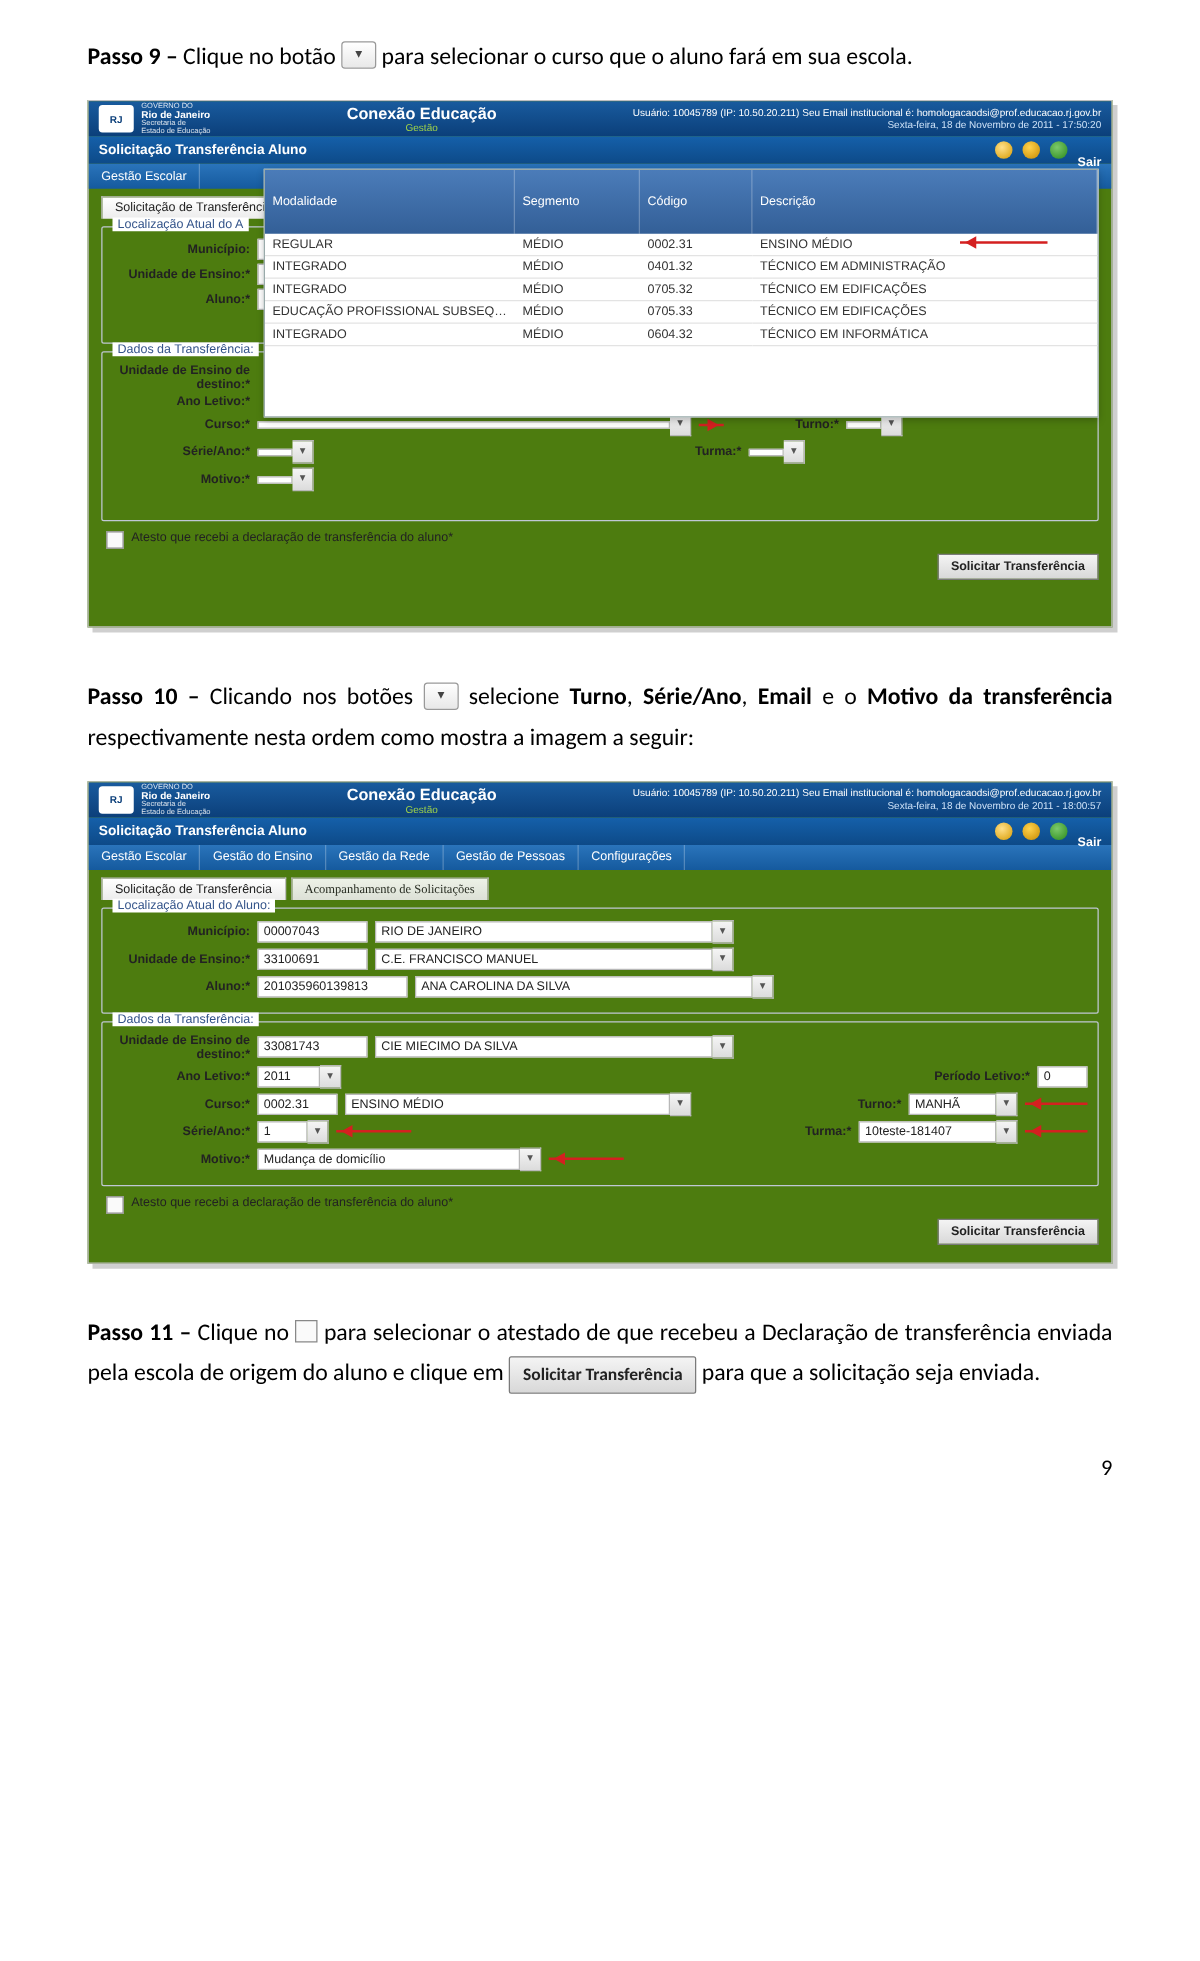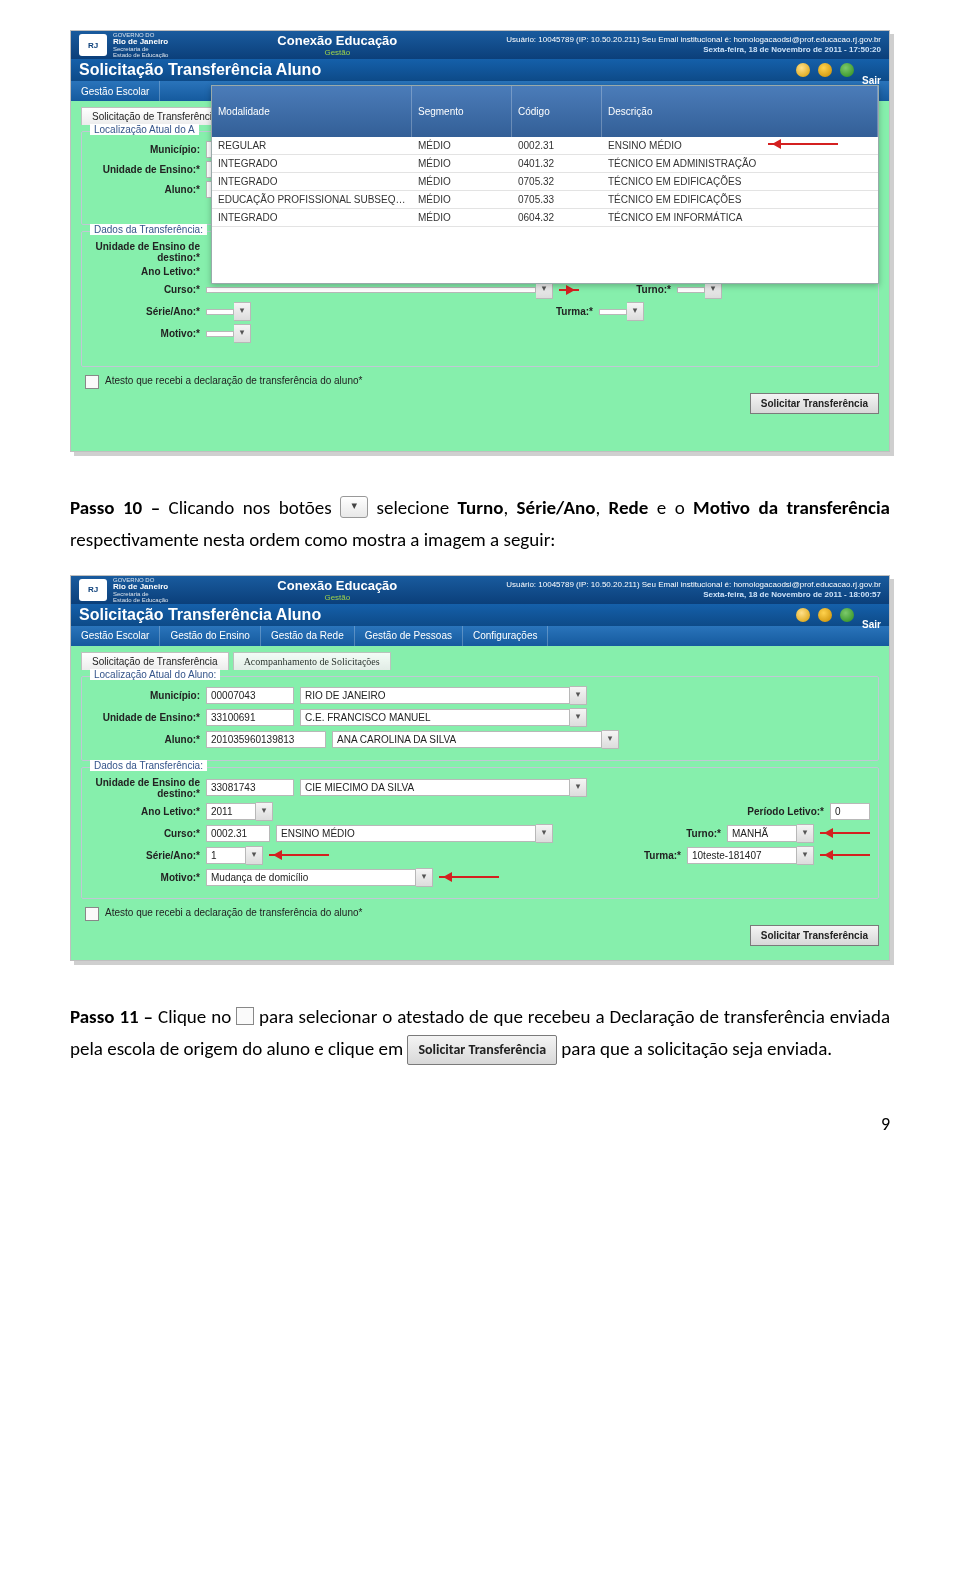--- a/index.html
+++ b/index.html
@@ -3,33 +3,33 @@
 <meta charset="utf-8">
 <style>
   html,body{margin:0;padding:0;background:#fff;font-family:Calibri,Arial,sans-serif;color:#000;}
   .page{width:960px;margin:0 auto;padding:30px 70px 40px 70px;box-sizing:border-box;}
   p.instr{font-size:19px;line-height:1.7;margin:0 0 18px 0;text-align:justify;}
   .bold{font-weight:bold;}
   .dd-btn{display:inline-block;width:26px;height:20px;border:1px solid #999;background:linear-gradient(#fff,#e8e8e8);border-radius:3px;text-align:center;vertical-align:middle;font-size:11px;line-height:18px;color:#444;position:relative;top:-2px;}
   .chk{display:inline-block;width:16px;height:16px;border:1px solid #888;background:#fafafa;vertical-align:middle;position:relative;top:-2px;}
   .solicitar-btn{display:inline-block;padding:2px 10px;border:1px solid #7a7a7a;background:linear-gradient(#f4f4f4,#d8d8d8);font-size:14px;font-weight:bold;color:#222;border-radius:2px;vertical-align:middle;}
   
-  .shot{border:1px solid #bfbfbf;box-shadow:4px 4px 0 #cfcfcf;margin:0 0 40px 0;font-family:Tahoma,Arial,sans-serif;font-size:10px;color:#222;background:#86efac;}
+  .shot{border:1px solid #bfbfbf;box-shadow:4px 4px 0 #cfcfcf;margin:0 0 40px 0;font-family:Tahoma,Arial,sans-serif;font-size:10px;color:#222;background:#4d7c0f;}
   .topbar{height:28px;background:linear-gradient(#195b9e,#0b3f7a);color:#fff;display:flex;align-items:center;padding:0 8px;}
   .rj-logo{width:28px;height:22px;background:#fff;border-radius:3px;margin-right:6px;display:flex;align-items:center;justify-content:center;font-size:8px;color:#0b3f7a;font-weight:bold;}
   .brand-block{display:flex;flex-direction:column;line-height:1;}
   .brand-block .s{font-size:6px;opacity:.85;}
   .brand-block .b{font-size:8px;font-weight:bold;}
   .conexao-wrap{flex:1;text-align:center;}
   .conexao{font-weight:bold;font-size:13px;text-align:center;}
   .gestao-sub{font-size:8px;color:#9fd24a;}
   .user-block{text-align:right;font-size:8px;line-height:1.2;}
-  .user-block .date{color:#cde2f8;font-weight:bold;}
+  .user-block .date{color:#cde2f8;}
   .subbar{height:22px;background:linear-gradient(#1560aa,#0d4a88);color:#fff;display:flex;align-items:center;padding:0 8px;justify-content:space-between;}
-  .subbar .title{font-weight:bold;font-size:16px;}
+  .subbar .title{font-weight:bold;font-size:11px;}
   .subbar .right{display:flex;align-items:center;gap:8px;}
   .ico{width:14px;height:14px;border-radius:50%;display:inline-block;}
   .ico.home{background:radial-gradient(circle at 40% 35%,#ffe08a,#d79b00);}
   .ico.star{background:radial-gradient(circle at 40% 35%,#ffd24d,#c78a00);}
   .ico.exit{background:radial-gradient(circle at 40% 35%,#7cc96b,#2a8a1b);}
   .sair{font-weight:bold;margin-top:20px;}
   .menubar{height:20px;background:linear-gradient(#2a74bb,#155a9e);display:flex;align-items:stretch;}
   .menutab{color:#fff;font-size:10px;padding:0 10px;display:flex;align-items:center;border-right:1px solid rgba(255,255,255,.25);cursor:pointer;}
   .contentpad{padding:6px 10px 14px 10px;}
   .tabsrow{display:flex;gap:4px;margin-bottom:6px;}
@@ -63,20 +63,25 @@
   .rel{position:relative;}
   .overlay-host{position:relative;}
   .shot1-body{height:330px;}
   .pagenum{text-align:right;font-size:18px;padding-top:30px;}
 </style>
 </head>
 <body>
 
 <div class="page">
 
+  <p class="instr">
+    <span class="bold">Passo 9 – </span><span>Clique no botão </span>
+    <span class="dd-btn">▾</span>
+    <span> para selecionar o curso que o aluno fará em sua escola.</span>
+  </p>
 
   <div class="shot overlay-host">
     <div class="topbar">
       <div class="rj-logo">RJ</div>
       <div class="brand-block">
         <span class="s">GOVERNO DO</span>
         <span class="b">Rio de Janeiro</span>
         <span class="s">Secretaria de</span>
         <span class="s">Estado de Educação</span>
       </div>
@@ -211,21 +216,21 @@
             <div>TÉCNICO EM INFORMÁTICA</div>
           </div>
         <div style="height:56px;"></div>
       </div>
     </div>
   </div>
 
   <p class="instr">
     <span class="bold">Passo 10 – </span><span>Clicando nos botões </span>
     <span class="dd-btn">▾</span>
-    <span> selecione </span><span class="bold">Turno</span><span>, </span><span class="bold">Série/Ano</span><span>, </span><span class="bold">Rede</span><span> e o </span><span class="bold">Motivo da transferência</span><span> respectivamente nesta ordem como mostra a imagem a seguir:</span>
+    <span> selecione </span><span class="bold">Turno</span><span>, </span><span class="bold">Série/Ano</span><span>, </span><span class="bold">Email</span><span> e o </span><span class="bold">Motivo da transferência</span><span> respectivamente nesta ordem como mostra a imagem a seguir:</span>
   </p>
 
   <div class="shot">
     <div class="topbar">
       <div class="rj-logo">RJ</div>
       <div class="brand-block">
         <span class="s">GOVERNO DO</span>
         <span class="b">Rio de Janeiro</span>
         <span class="s">Secretaria de</span>
         <span class="s">Estado de Educação</span>

